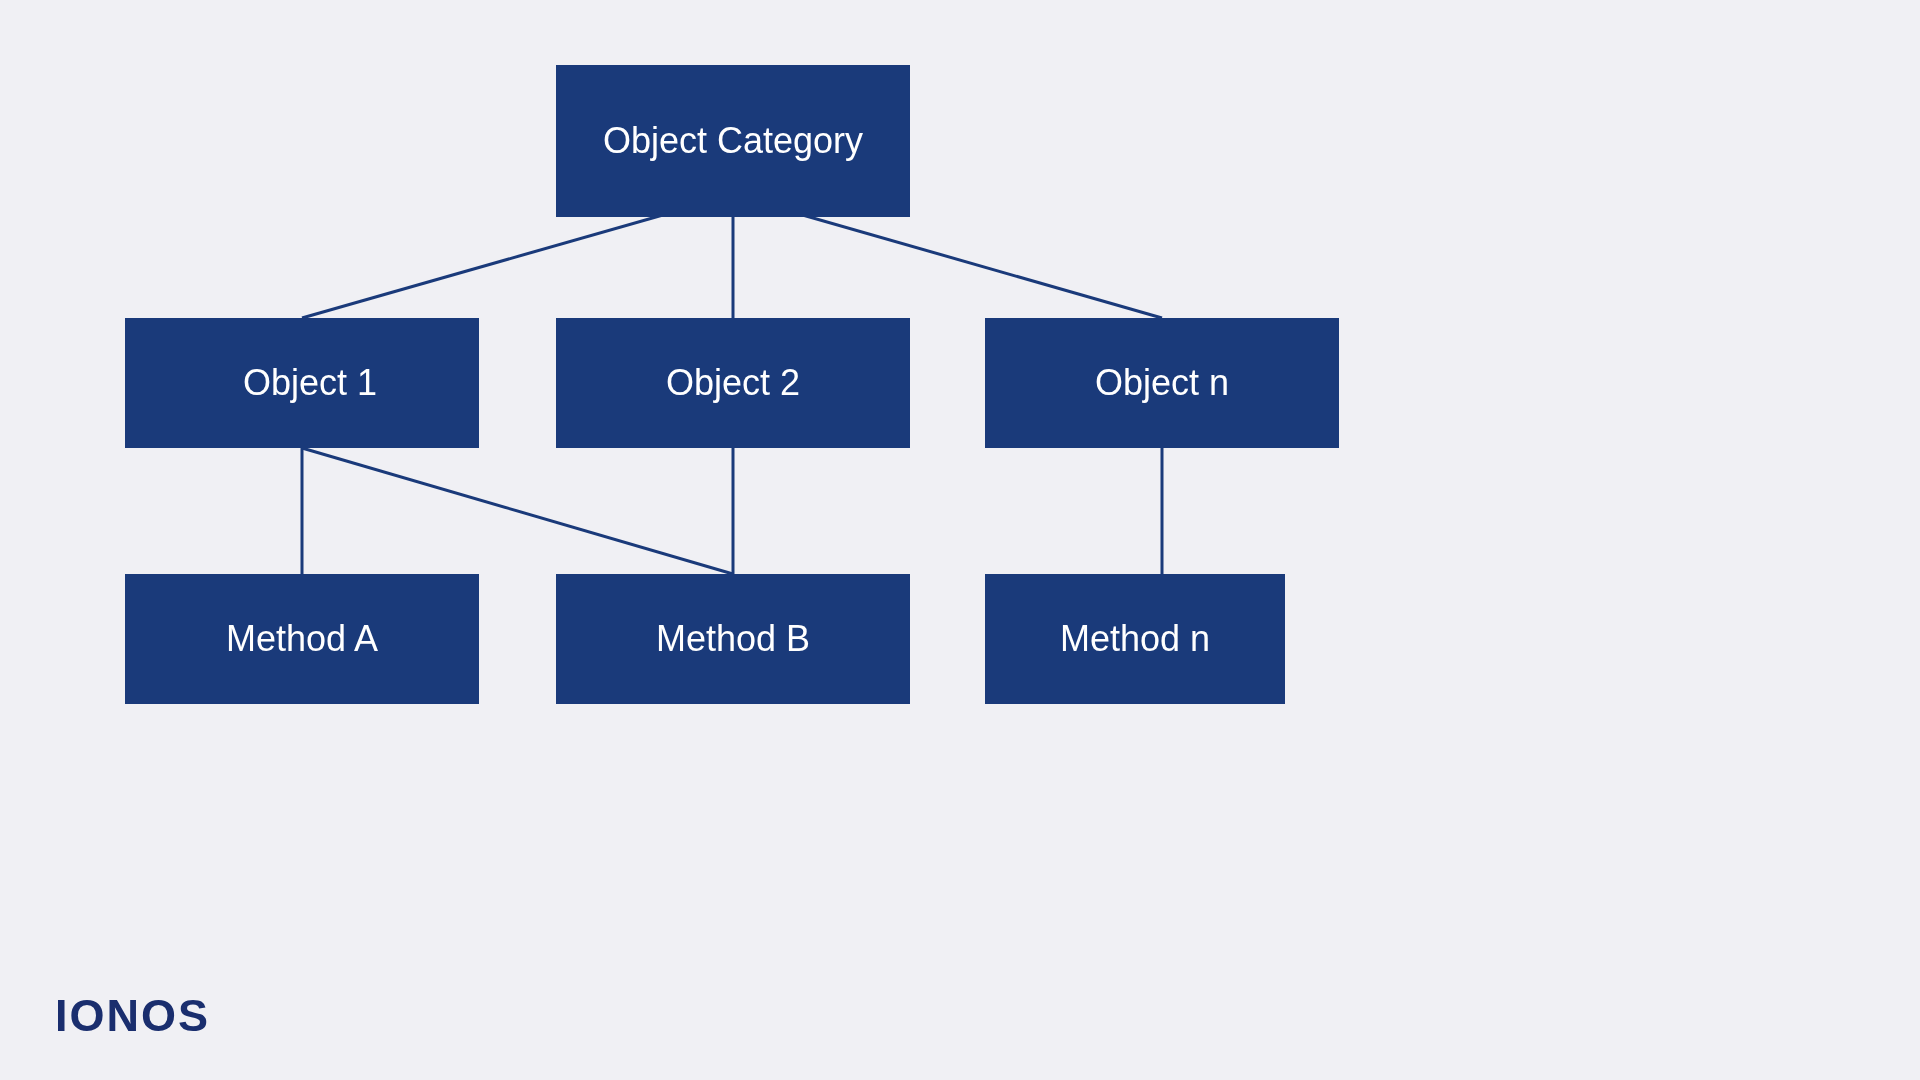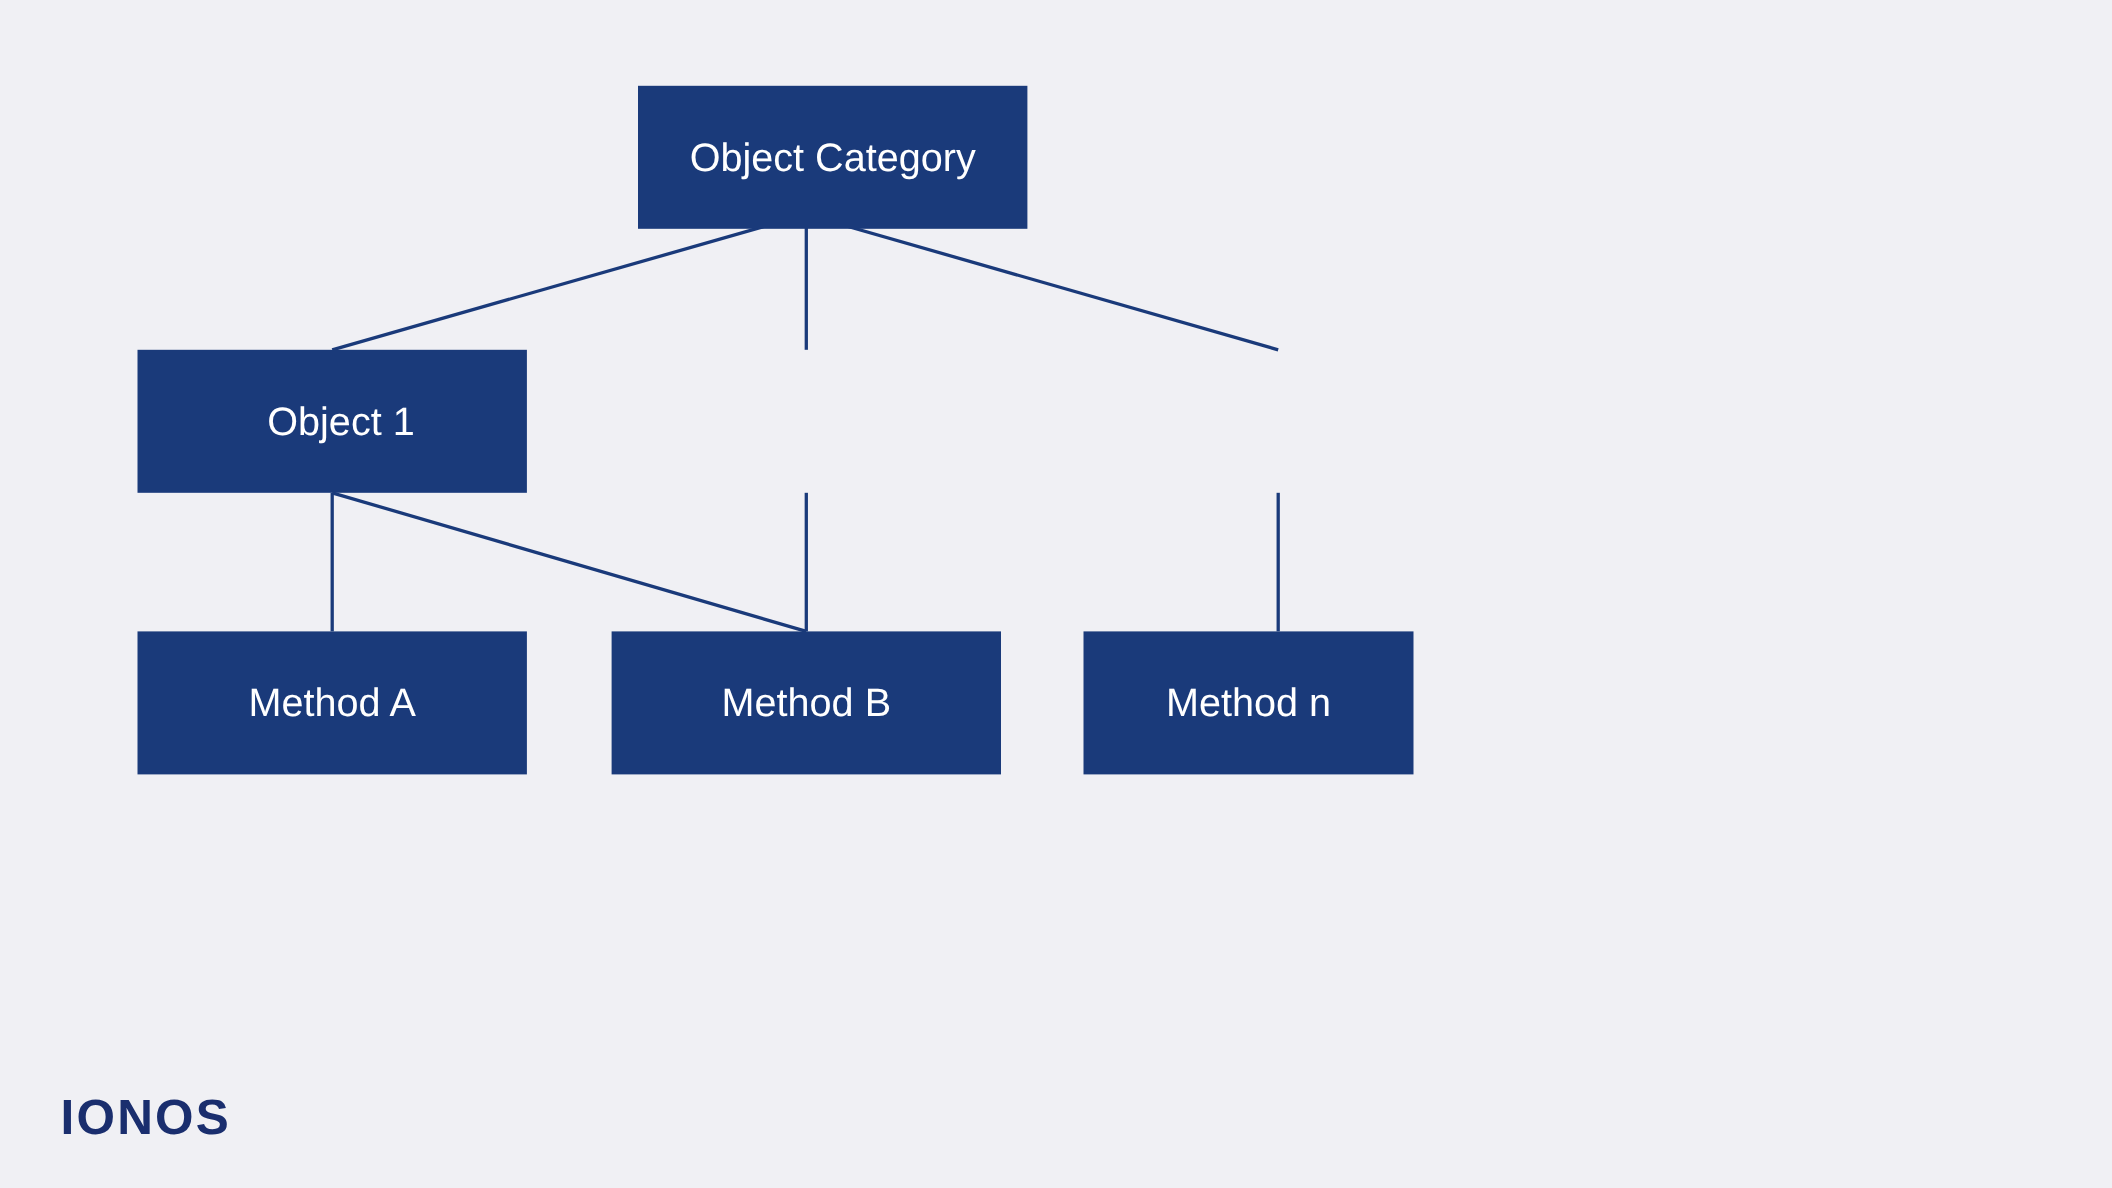--- a/index.html
+++ b/index.html
@@ -36,25 +36,24 @@
       color: white;
       display: flex;
       align-items: center;
       justify-content: center;
       font-size: 36px;
       font-weight: 400;
     }
 
     
     .node-root {
-      left: 580px;
+      left: 556px;
       top: 65px;
       width: 354px;
-      height: 130px;
-      margin-top: 13px;
+      height: 152px;
     }
 
     
     .node-obj1 {
       left: 125px;
       top: 318px;
       width: 354px;
       height: 130px;
       padding-left: 16px;
     }
@@ -133,21 +132,27 @@
   </svg>
 
   <div class="node-box node-root">
     <span>Object Category</span>
   </div>
 
   <div class="node-box node-obj1">
     <span>Object 1</span>
   </div>
 
+  <div class="node-box node-obj2">
+    <span>Object 2</span>
+  </div>
 
+  <div class="node-box node-objn">
+    <span>Object n</span>
+  </div>
 
   <div class="node-box node-methoda">
     <span>Method A</span>
   </div>
 
   <div class="node-box node-methodb">
     <span>Method B</span>
   </div>
 
   <div class="node-box node-methobn">

